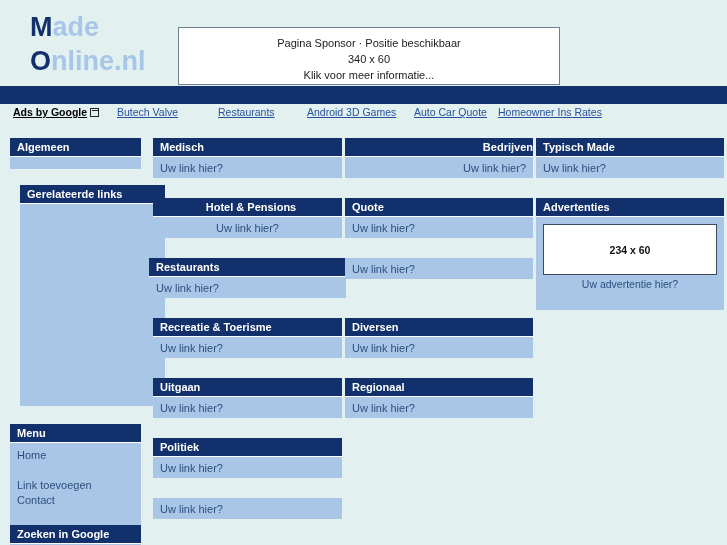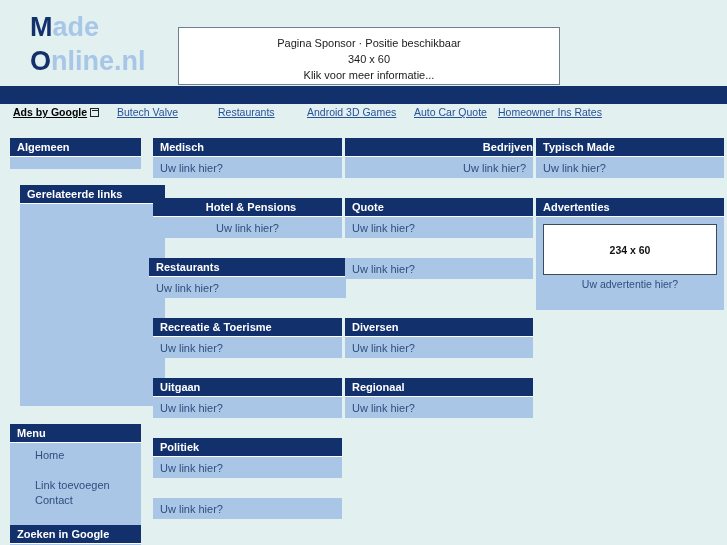--- a/index.html
+++ b/index.html
@@ -112,21 +112,21 @@
 
   
   #sb-algemeen { left: 10px; top: 138px; width: 131px; }
   #sb-algemeen .panel-body { height: 12px; padding: 0; }
 
   #sb-gerel { left: 20px; top: 185px; width: 145px; }
   #sb-gerel .panel-body { height: 202px; padding: 0; }
 
   #sb-menu { left: 10px; top: 424px; width: 131px; }
   #sb-menu .panel-body { height: 90px; padding: 5px 7px 0 7px; }
-  #sb-menu .mi { line-height: 15px; display: block; margin-left: 18px; }
+  #sb-menu .mi { line-height: 15px; display: block; }
   #sb-menu .gap { height: 15px; }
 
   #sb-zoek { left: 10px; top: 525px; width: 131px; }
   #sb-zoek .panel-body { height: 20px; padding: 0; }
 
   
   #adv-panel { left: 536px; top: 198px; width: 188px; }
   #adv-panel .panel-body {
     height: 93px;
     padding: 7px 7px 0 7px;

